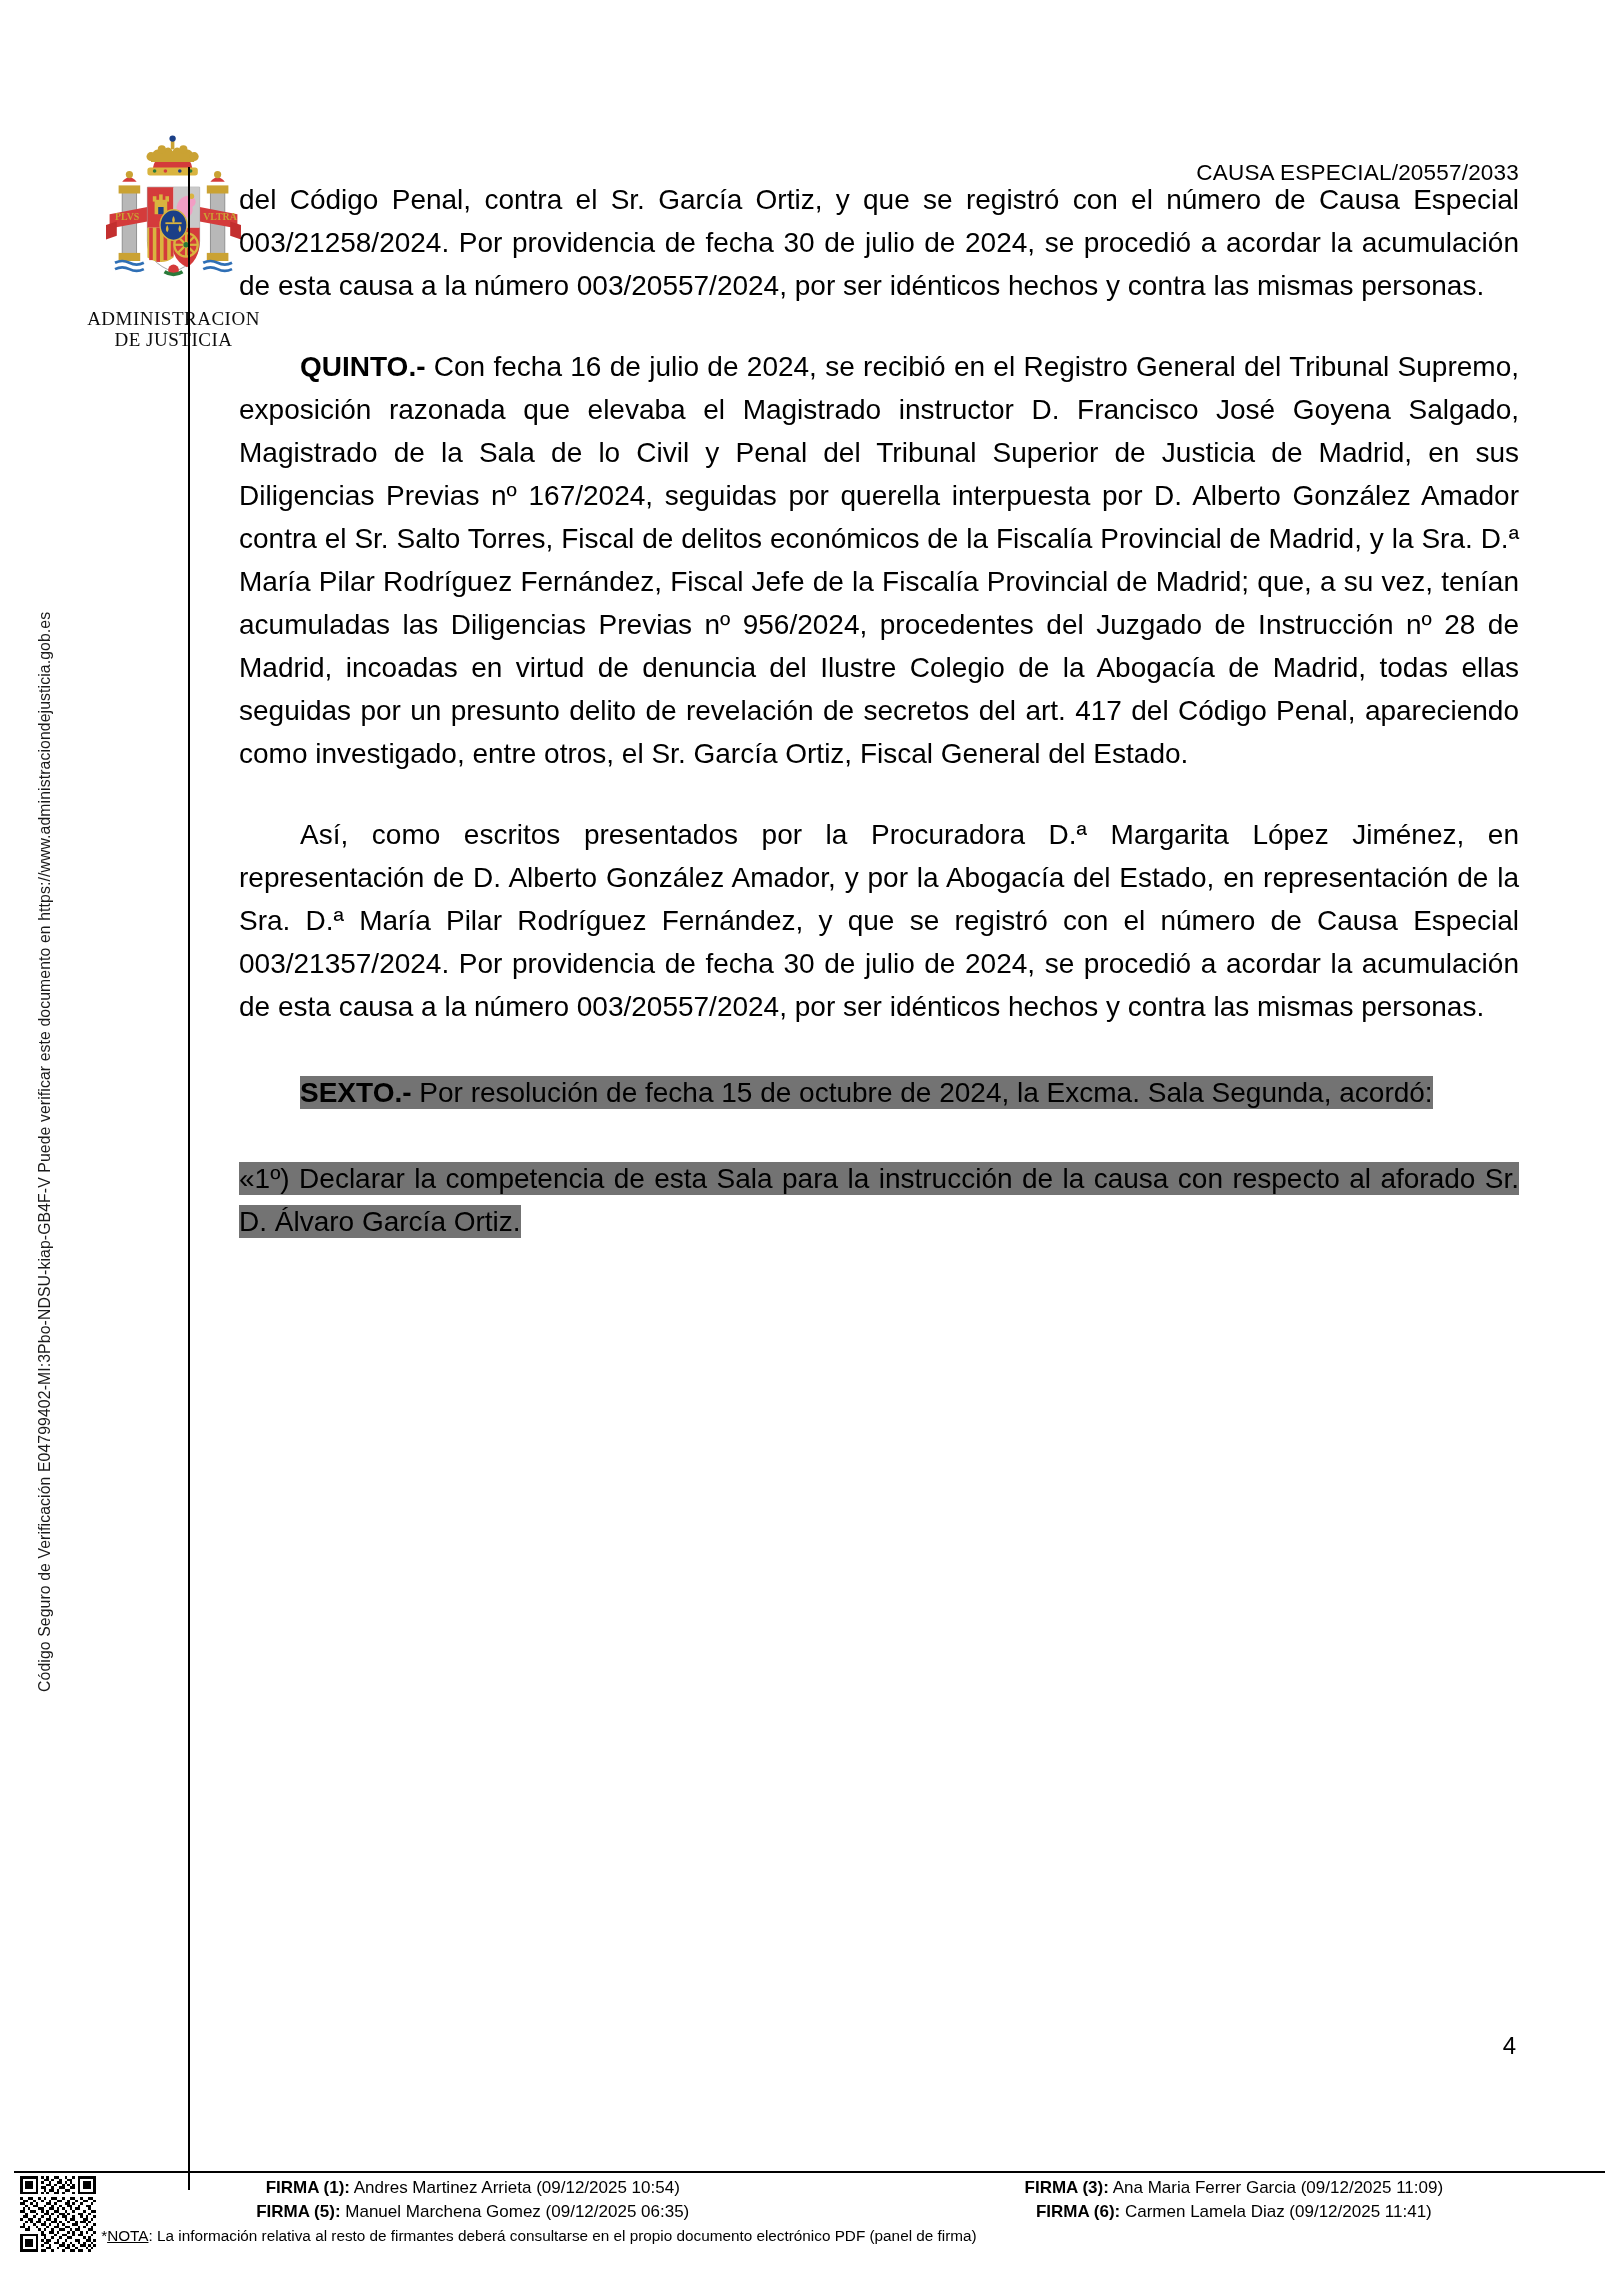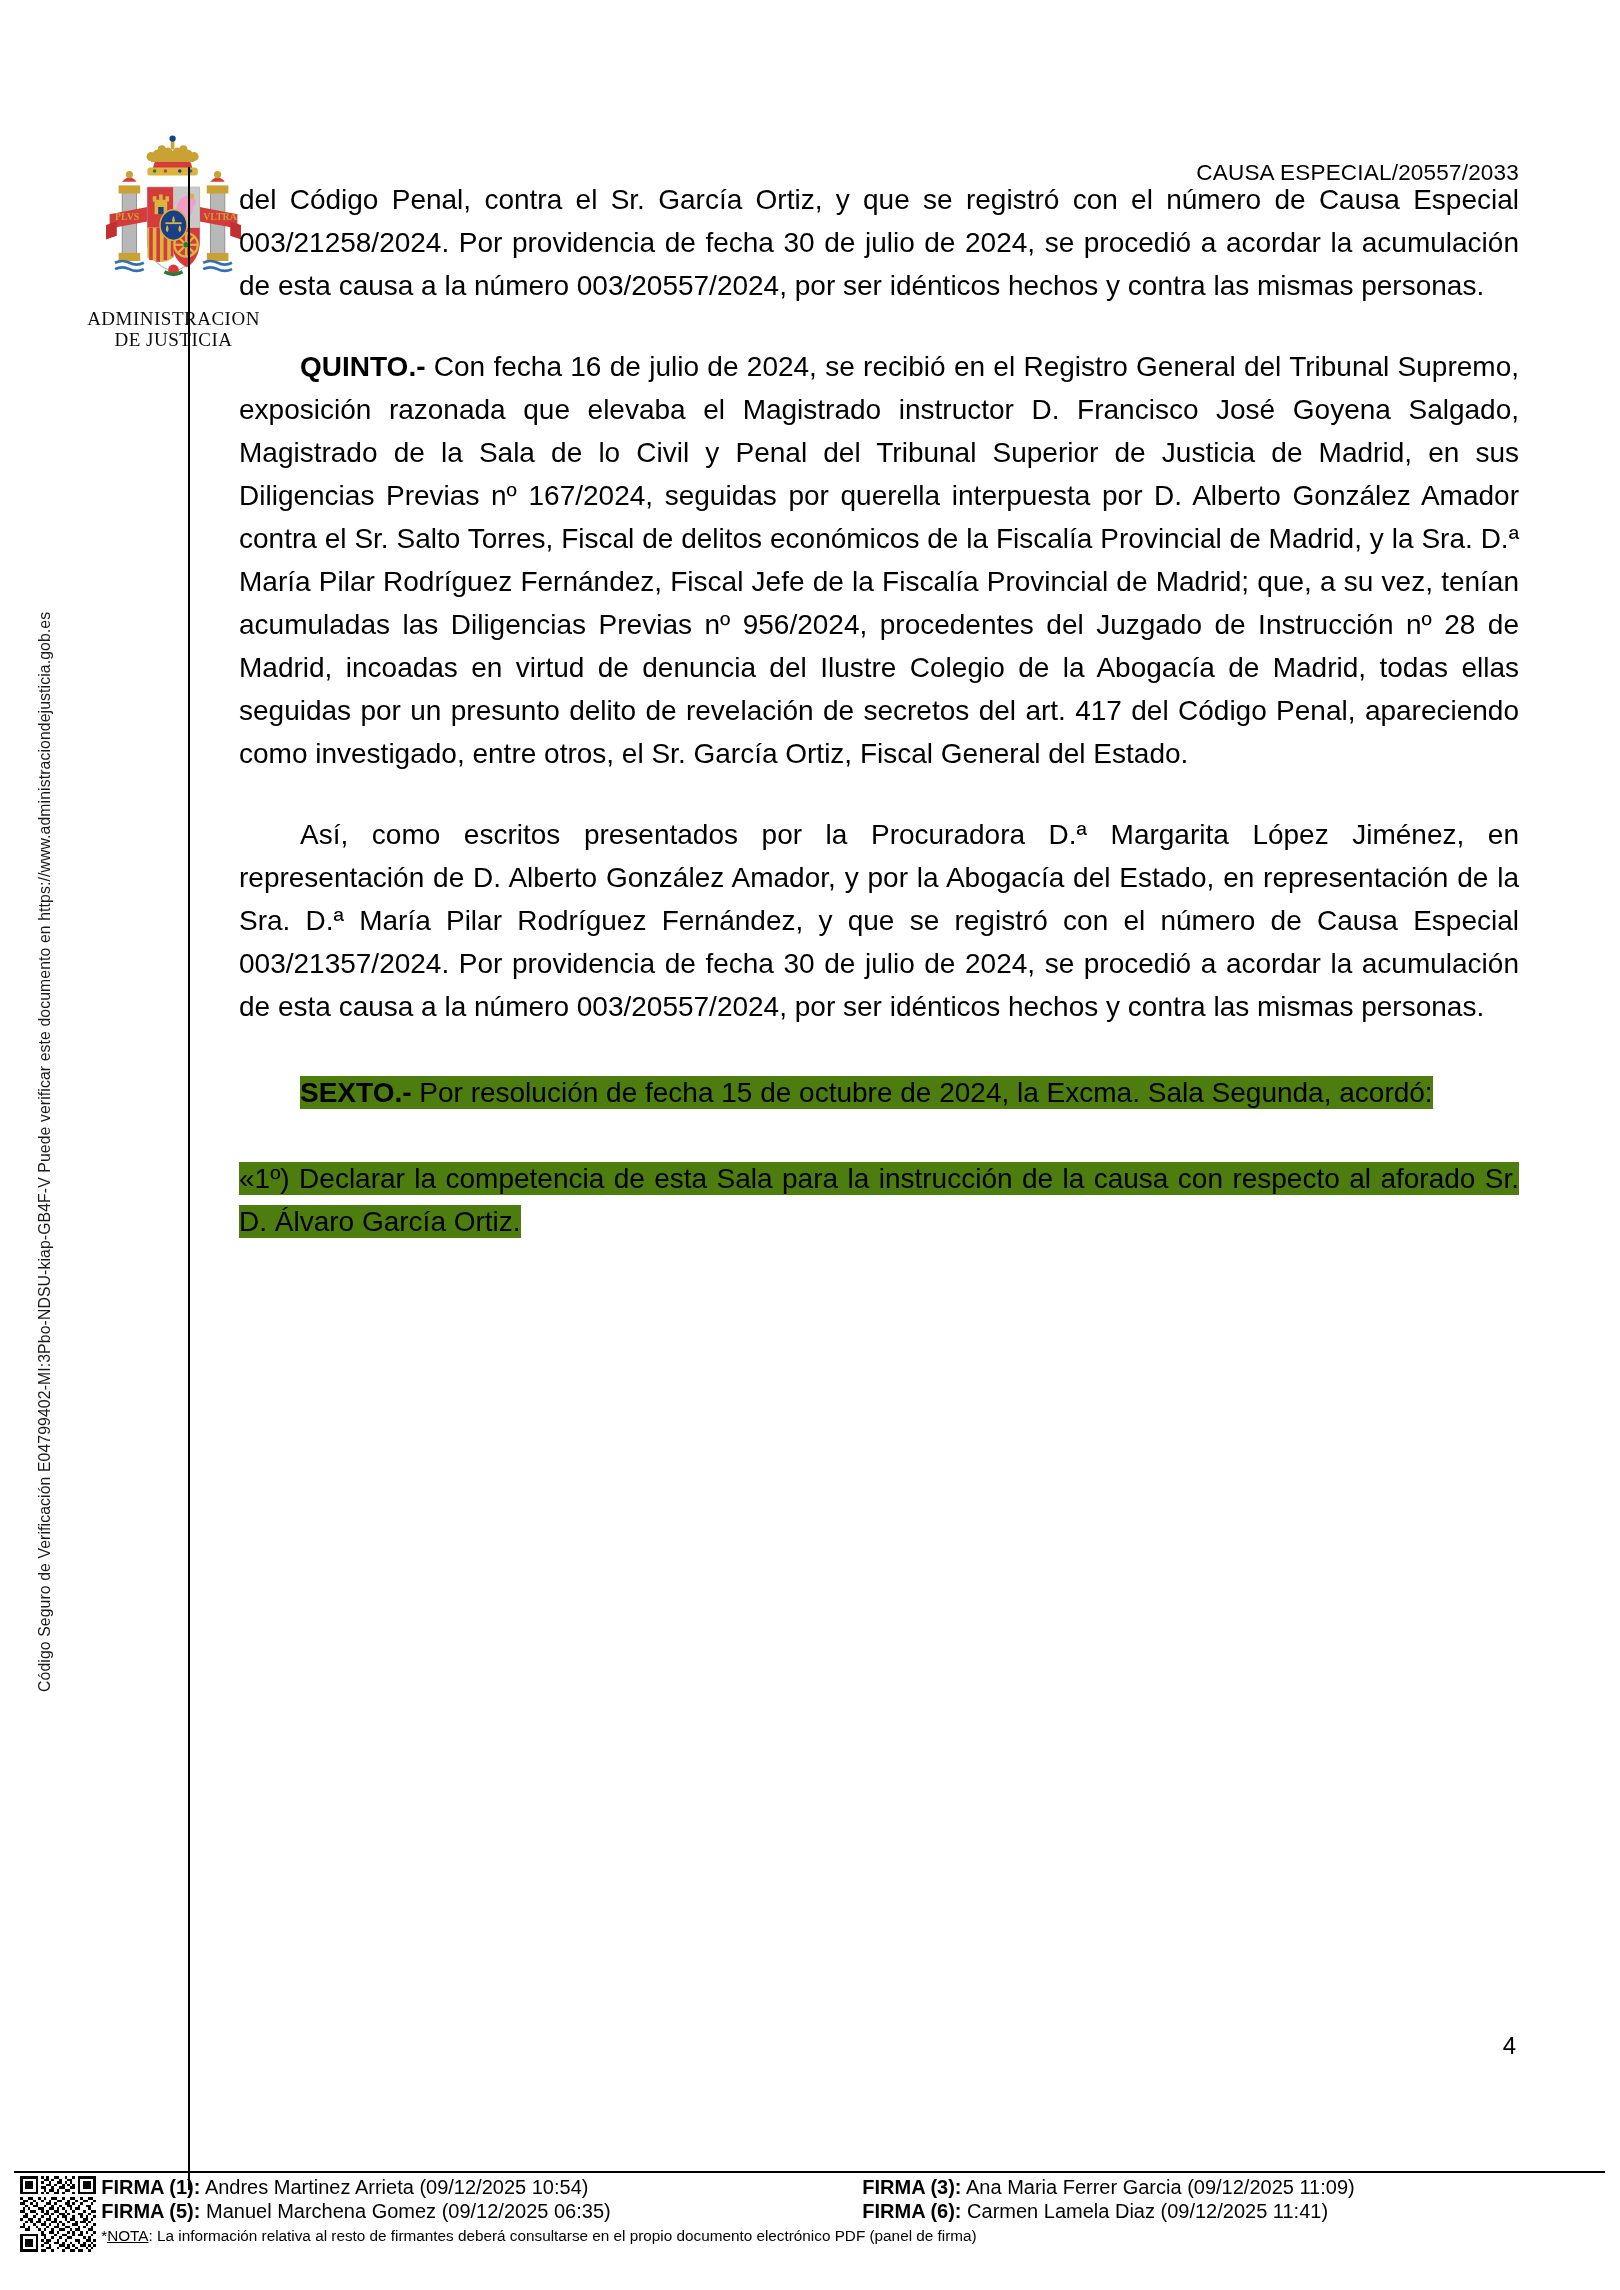--- a/index.html
+++ b/index.html
@@ -107,21 +107,21 @@
   p.para + p.para { margin-top: 38px; }
 
   .indent { display: inline-block; width: 61px; }
 
   b.lead { font-weight: bold; }
 
   
   .hl-block { margin-top: 43px; }
   .hl-block p.para { display: block; }
   .hl {
-    background: #4d7c0f;
+    background: #737373;
     box-decoration-break: clone;
     -webkit-box-decoration-break: clone;
     padding: 0.9px 0;
   }
 
   .para-last-left { text-align: left; }
 
   
   .page-number {
     position: absolute;
@@ -159,24 +159,25 @@
     flex: 1 1 auto;
     padding-top: 5.4px;
   }
   .sig-grid {
     display: grid;
     grid-template-columns: 1fr 1fr;
     column-gap: 18px;
     row-gap: 0;
   }
   .sig-line {
-    font-size: 20px;
+    font-size: 17px;
     line-height: 23.4px;
     color: #000;
     white-space: nowrap;
+    text-align: center;
   }
   .sig-line b { font-weight: bold; }
   .sig-note {
     font-size: 15.3px;
     line-height: 21.6px;
     margin-top: 1.8px;
     color: #000;
   }
   .sig-note .u { text-decoration: underline; }
 </style>

